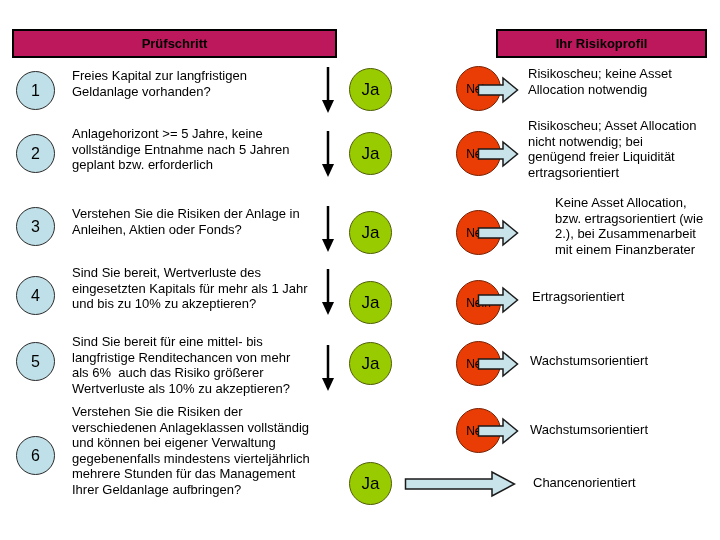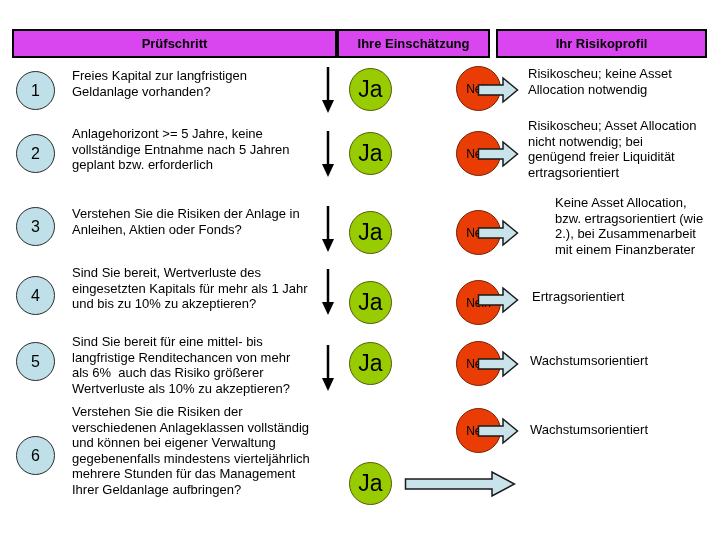--- a/index.html
+++ b/index.html
@@ -1,57 +1,56 @@
 <!DOCTYPE html>
 <html style="--step-circle: #bfe0e8; --ja-circle: #99cc00; --nein-circle: #e93d05; --arrow-fill: #c9e3ea;"><head>
 <meta charset="utf-8">
 <style>
   html, body { margin: 0; padding: 0; background: #ffffff; }
   .canvas {
     position: relative; width: 720px; height: 540px; background: #ffffff;
     font-family: "Liberation Sans", sans-serif; color: #000; overflow: hidden;
   }
   .hdr {
-    position: absolute; border: 2px solid #000; background: #d946ef;
+    position: absolute; border: 2px solid #000; background: #be185d;
     display: flex; align-items: center; justify-content: center;
     font-weight: bold; font-size: 13px; white-space: nowrap;
   }
   .step {
     position: absolute; width: 37px; height: 37px; border-radius: 50%;
     background: var(--step-circle, #bfe0e8); border: 1.5px solid #2a2a2a;
     display: flex; align-items: center; justify-content: center; font-size: 16px;
   }
   .q {
     position: absolute; left: 72px; width: 278px;
     font-size: 13px; line-height: 15.5px; white-space: pre-wrap;
   }
   .p {
     position: absolute; width: 186px;
     font-size: 13px; line-height: 15.5px; white-space: pre-wrap;
   }
   .ja {
     position: absolute; width: 41px; height: 41px; border-radius: 50%;
     background: var(--ja-circle, #99cc00); border: 1.5px solid #4f5c08;
-    display: flex; align-items: center; justify-content: center; font-size: 23px; text-align: center;
+    display: flex; align-items: center; justify-content: center; font-size: 17px; text-align: center;
   }
   .nein {
     position: absolute; width: 43px; height: 43px; border-radius: 50%;
     background: var(--nein-circle, #e93d05); border: 1.5px solid #7a1e00;
     display: flex; align-items: center; justify-content: center; font-size: 12px; margin-left: 37px;
   }
   .svgabs { position: absolute; display: block; }
   .arrow-fill { fill: var(--arrow-fill, #c9e3ea); stroke: #1a1a1a; stroke-width: 1.5; }
 </style>
 </head>
 <body>
 
 <div class="canvas">
 
   <div class="hdr" style="left:12px; top:29px; width:321px; height:25px;">Prüfschritt</div>
-  <div class="hdr" style="left:337px; top:29px; width:149px; height:25px;">Ihre Einschätzung</div>
   <div class="hdr" style="left:496px; top:29px; width:207px; height:25px;">Ihr Risikoprofil</div>
 
   <div class="step" style="left:16px; top:71px;">1</div>
   <div class="q" style="top:68px;">Freies Kapital zur langfristigen
 Geldanlage vorhanden?</div>
   <svg class="svgabs" style="left:321px; top:66px;" width="14" height="47" viewBox="0 0 14 47">
     <line x1="7" y1="1" x2="7" y2="36" stroke="#000" stroke-width="2.5"></line>
     <polygon points="1,34 13,34 7,47" fill="#000"></polygon>
   </svg>
   <div class="ja" style="left:349px; top:68px;">Ja</div>
@@ -137,14 +136,15 @@
 Ihrer Geldanlage aufbringen?</div>
   <div class="nein" style="left:419px; top:408px;">Nein</div>
   <svg class="svgabs" style="left:477px; top:417px;" width="42" height="28" viewBox="0 0 42 28">
     <path class="arrow-fill" d="M1.5,9 L26,9 L26,2 L40.5,14 L26,26 L26,19 L1.5,19 Z"></path>
   </svg>
   <div class="p" style="left:530px; top:422px;">Wachstumsorientiert</div>
   <div class="ja" style="left:349px; top:462px;">Ja</div>
   <svg class="svgabs" style="left:404px; top:470px;" width="112" height="28" viewBox="0 0 112 28">
     <path class="arrow-fill" d="M1.5,9 L88,9 L88,2 L110.5,14 L88,26 L88,19 L1.5,19 Z"></path>
   </svg>
+  <div class="p" style="left:533px; top:475px;">Chancenorientiert</div>
 
 </div>
 
 </body></html>

